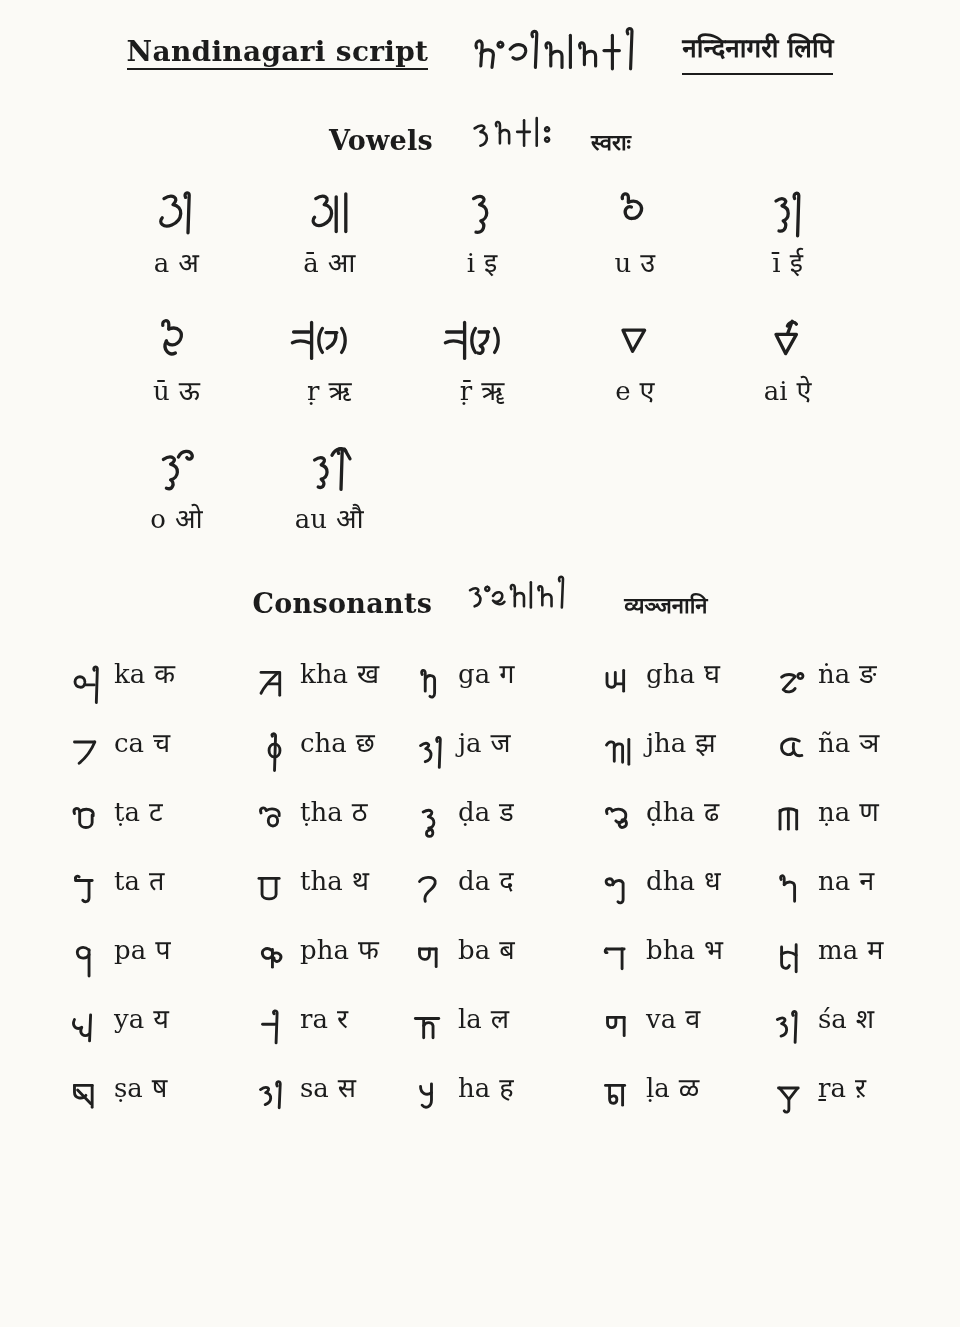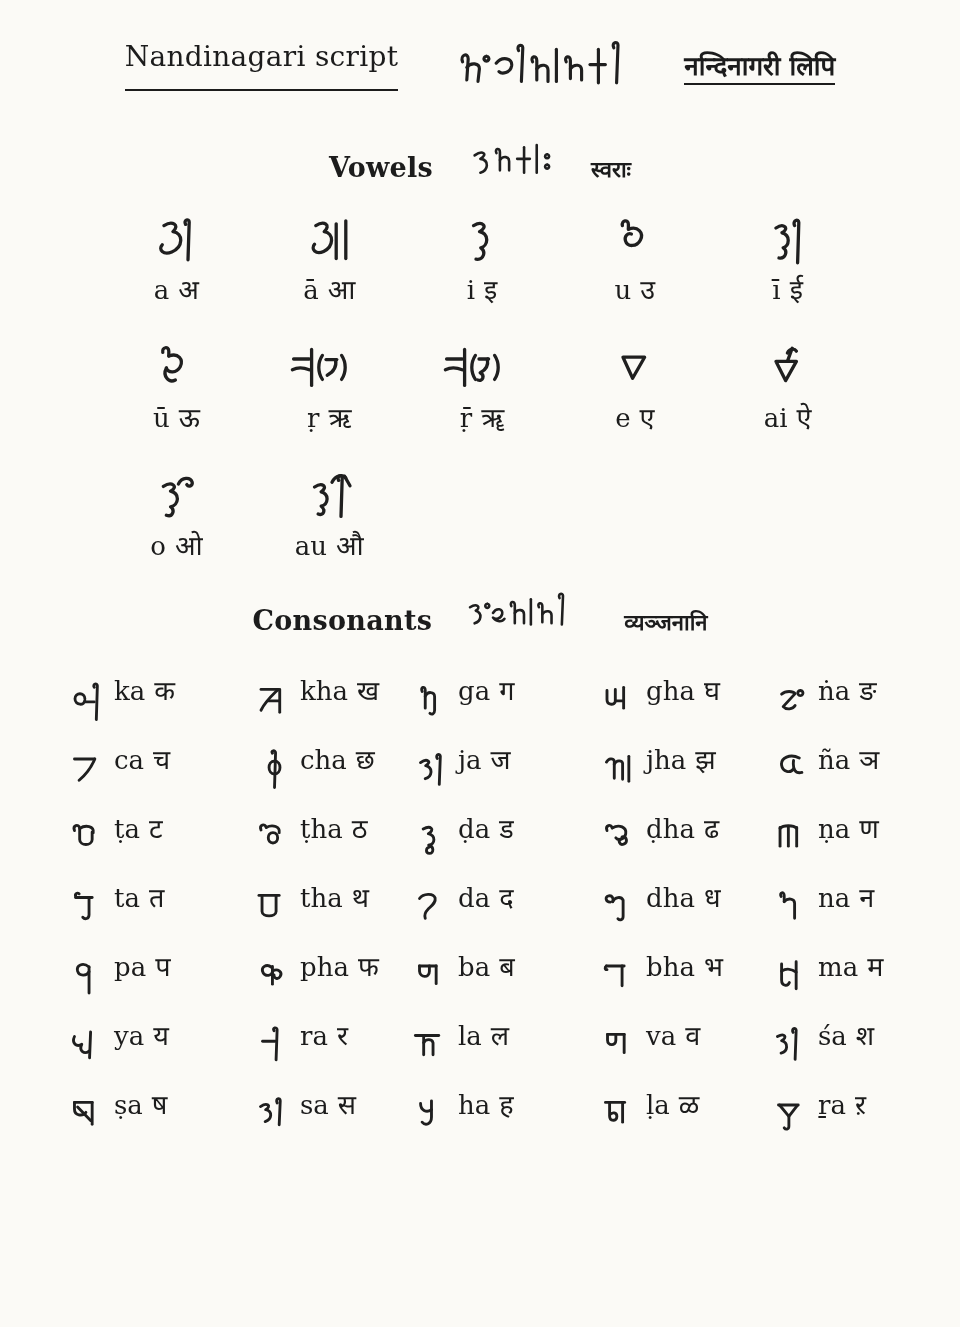--- a/index.html
+++ b/index.html
@@ -4,29 +4,29 @@
 <style>
   html,body{margin:0;padding:0}
   body{
     width:960px;height:1327px;overflow:hidden;
     background:#fbfaf6;color:#1c1c1c;
     font-family:"DejaVu Serif","Liberation Serif",serif;
   }
   .page{width:960px;height:1327px;position:relative}
   
   .title-row{display:flex;justify-content:center;align-items:center;gap:36px;padding-top:24px}
-  .title-en{font-size:28px;font-weight:400;margin:16px;border-bottom:2.5px solid #1c1c1c;padding-bottom:16px;letter-spacing:.3px}
-  .title-dev{font-size:26px;font-weight:700;margin:16px;border-bottom:2.5px solid #1c1c1c;padding-bottom:0}
+  .title-en{font-size:28px;font-weight:700;margin:0;border-bottom:2.5px solid #1c1c1c;padding-bottom:0;letter-spacing:.3px}
+  .title-dev{font-size:26px;font-weight:700;margin:0;border-bottom:2.5px solid #1c1c1c;padding-bottom:8px}
   .hw{display:inline-flex;align-items:center}
   
   .heading{display:flex;justify-content:center;align-items:flex-end;gap:30px}
   .heading .en{font-size:27px;font-weight:600;letter-spacing:.3px}
   .heading .dev{font-size:22px;font-weight:600}
   .section-vowels{margin-top:30px}
-  .section-consonants{margin-top:28px}
+  .section-consonants{margin-top:38px}
   
   .grid{display:grid}
   .grid-vowels{
     grid-template-columns:repeat(5,1fr);
     padding:0 96px 0 100px;margin-top:22px;row-gap:26px;
   }
   .grid-vowels .cell{display:flex;flex-direction:column;align-items:center}
   .grid-vowels .glyph-slot{height:68px;display:flex;align-items:flex-end;justify-content:center}
   .grid-consonants{
     grid-template-columns:186px 158px 188px 172px 1fr;

